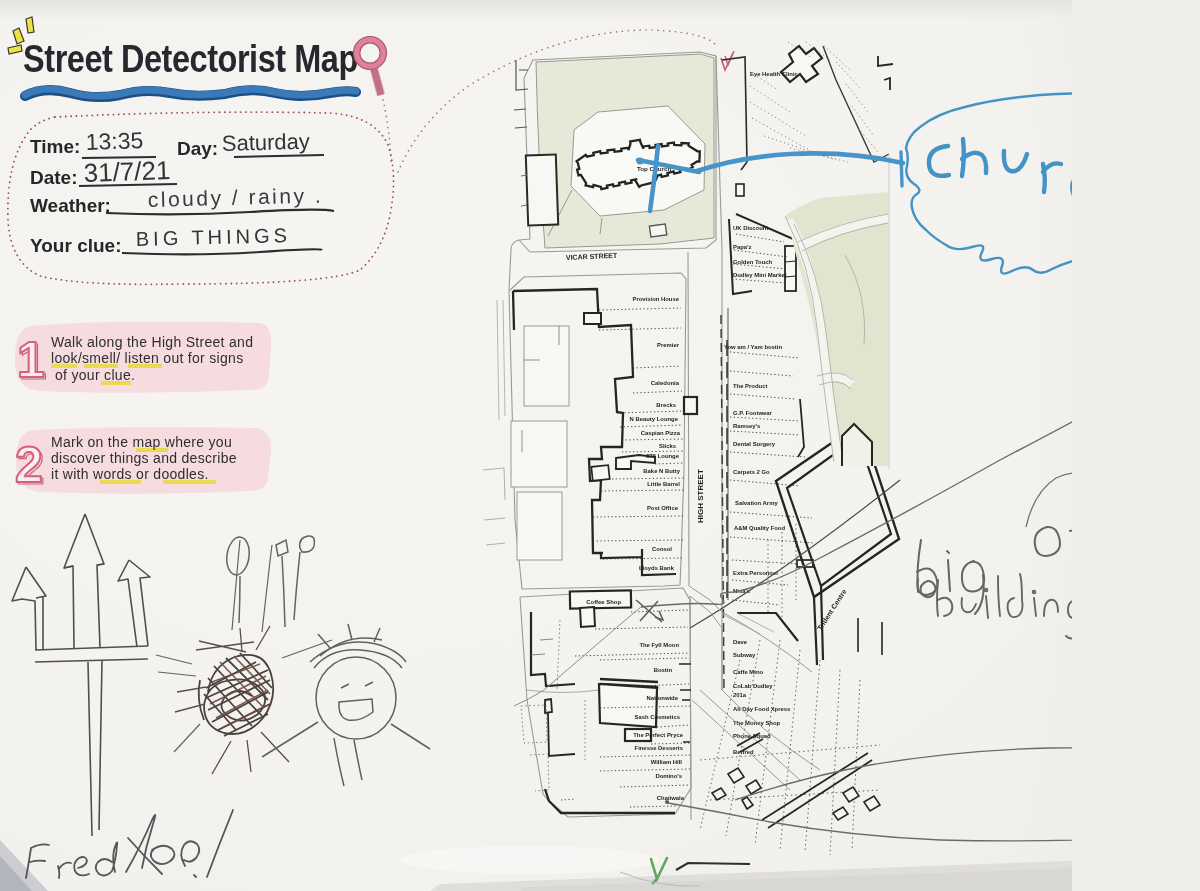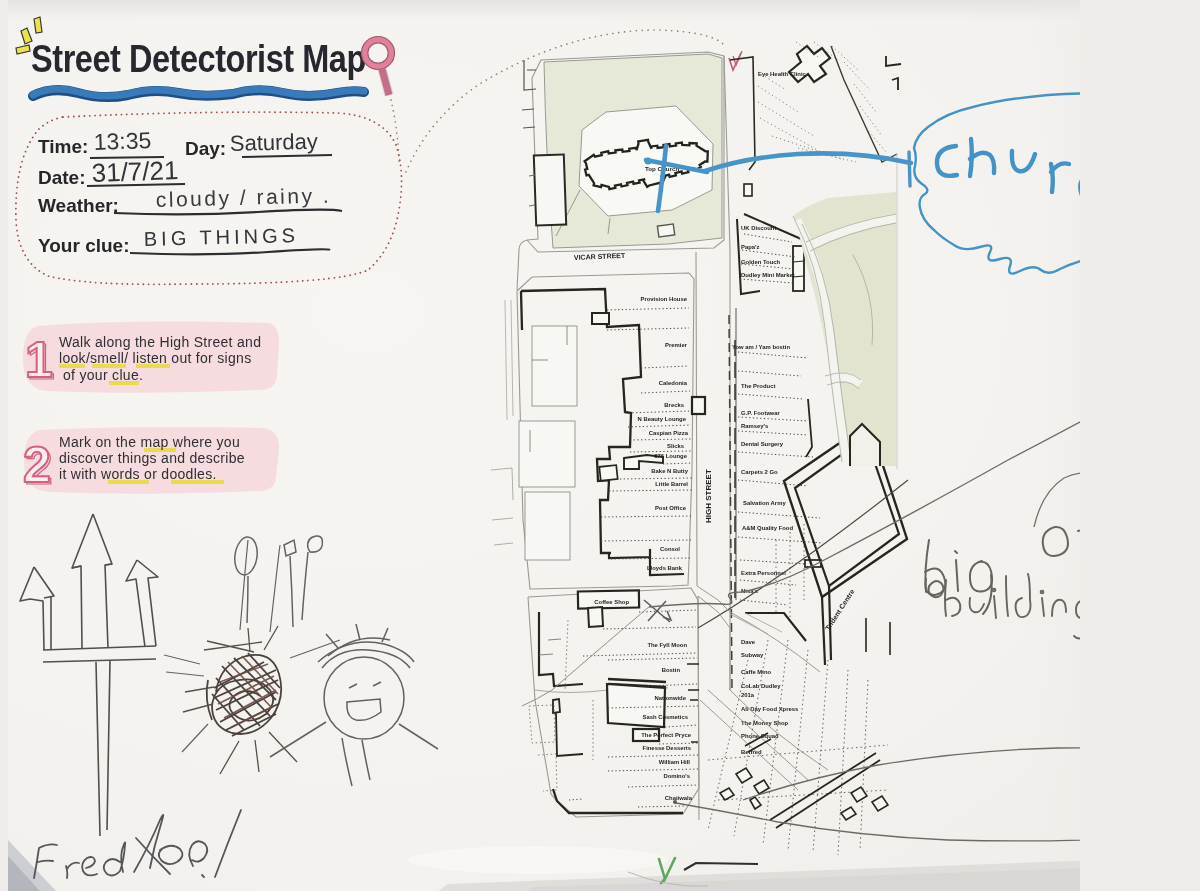--- a/index.html
+++ b/index.html
@@ -1,16 +1,16 @@
 <!DOCTYPE html>
 <html><head>
 <meta charset="utf-8">
 <style>
 html,body{margin:0;padding:0;background:#efede9;}
-#page{width:1072px;height:891px;position:relative;overflow:hidden;font-family:"Liberation Sans",sans-serif;margin-left:8px;}
+#page{width:1072px;height:891px;position:relative;overflow:hidden;font-family:"Liberation Sans",sans-serif;}
 </style>
 </head>
 <body>
 <div id="page">
 <svg width="1200" height="891" viewBox="0 0 1200 891" xmlns="http://www.w3.org/2000/svg">
 <defs>
 <radialGradient id="paperGrad" cx="0.3" cy="0.35" r="1.05">
  <stop offset="0" stop-color="#f6f5f2"></stop>
  <stop offset="0.55" stop-color="#f4f2ef"></stop>
  <stop offset="0.85" stop-color="#f0eeea"></stop>

